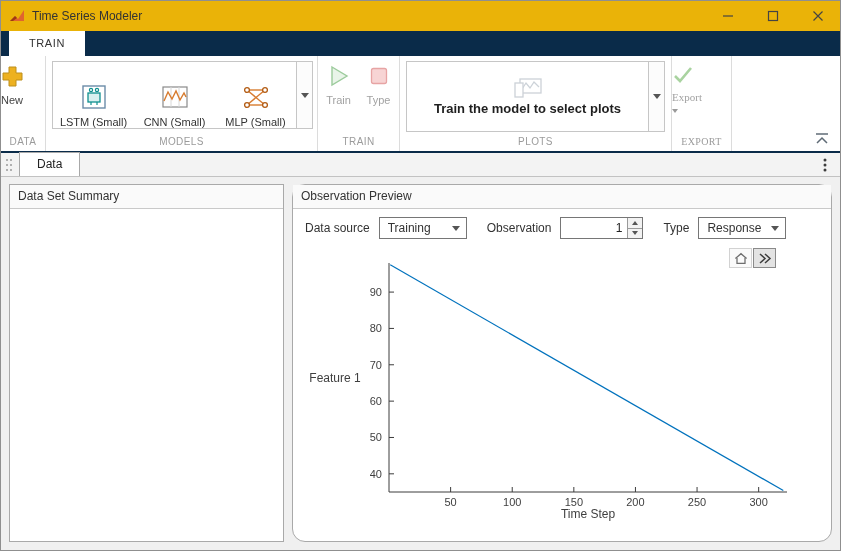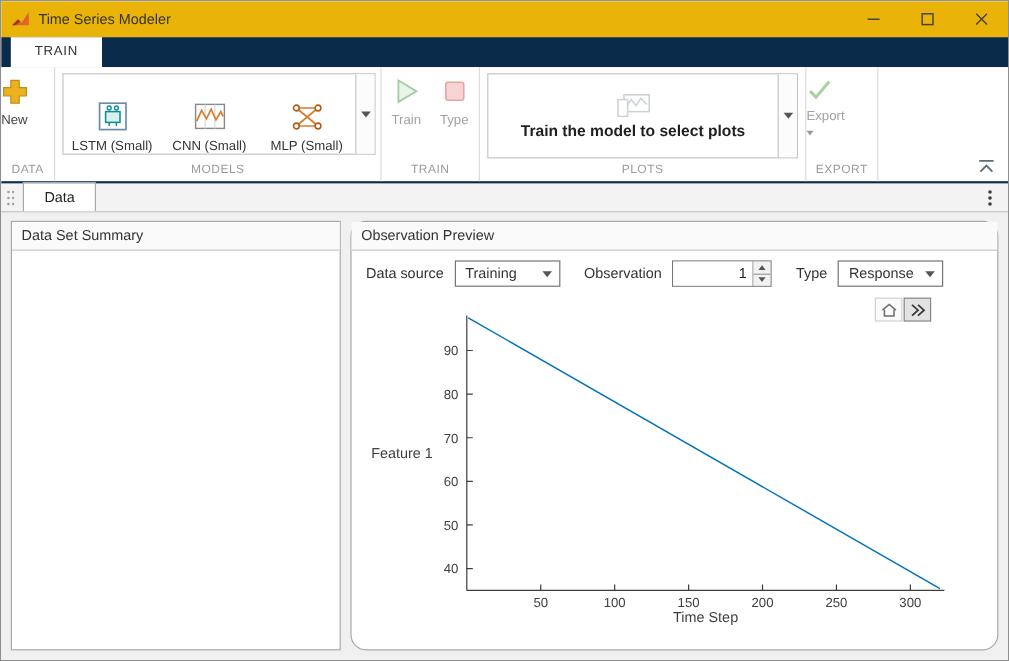--- a/index.html
+++ b/index.html
@@ -45,21 +45,21 @@
   .sec-train { width:82px; }
   .sec-train .sec-content { justify-content:center; gap:4px; padding-top:9px; }
   .tbtn { width:36px; display:flex; flex-direction:column; align-items:center; gap:7px; }
   .tbtn .lbl { font-size:11px; color:#a2a2a2; }
 
   .sec-plots { width:272px; }
   .plots-box { margin:5px 6px 4px; border:1px solid #c6c6c6; background:#fff; flex:1; display:flex; }
   .plots-main { flex:1; display:flex; flex-direction:column; align-items:center; justify-content:center; gap:3px; }
   .plots-text { font-size:13px; font-weight:bold; color:#1f1f1f; }
 
-  .sec-export { width:60px; }
+  .sec-export { width:60px;font-family:Liberation Serif, serif; }
   .sec-filler { flex:1; border-right:none; position:relative; }
   .collapse-btn { position:absolute; right:9px; bottom:5px; width:18px; height:15px; display:flex; align-items:center; justify-content:center; }
 
   
   .docstrip { height:24px; background:#f3f3f3; border-bottom:1px solid #c2c2c2; display:flex; align-items:flex-end; position:relative; }
   .grip { width:14px; height:100%; display:flex; align-items:center; justify-content:center; }
   .doc-tab { margin-left:4px; background:#fff; border:1px solid #a8a8a8; border-bottom:none; padding:4px 17px 5px; font-size:12px; color:#222; }
   .kebab-btn { position:absolute; right:6px; top:3px; width:18px; height:18px; display:flex; align-items:center; justify-content:center; }
 
   

